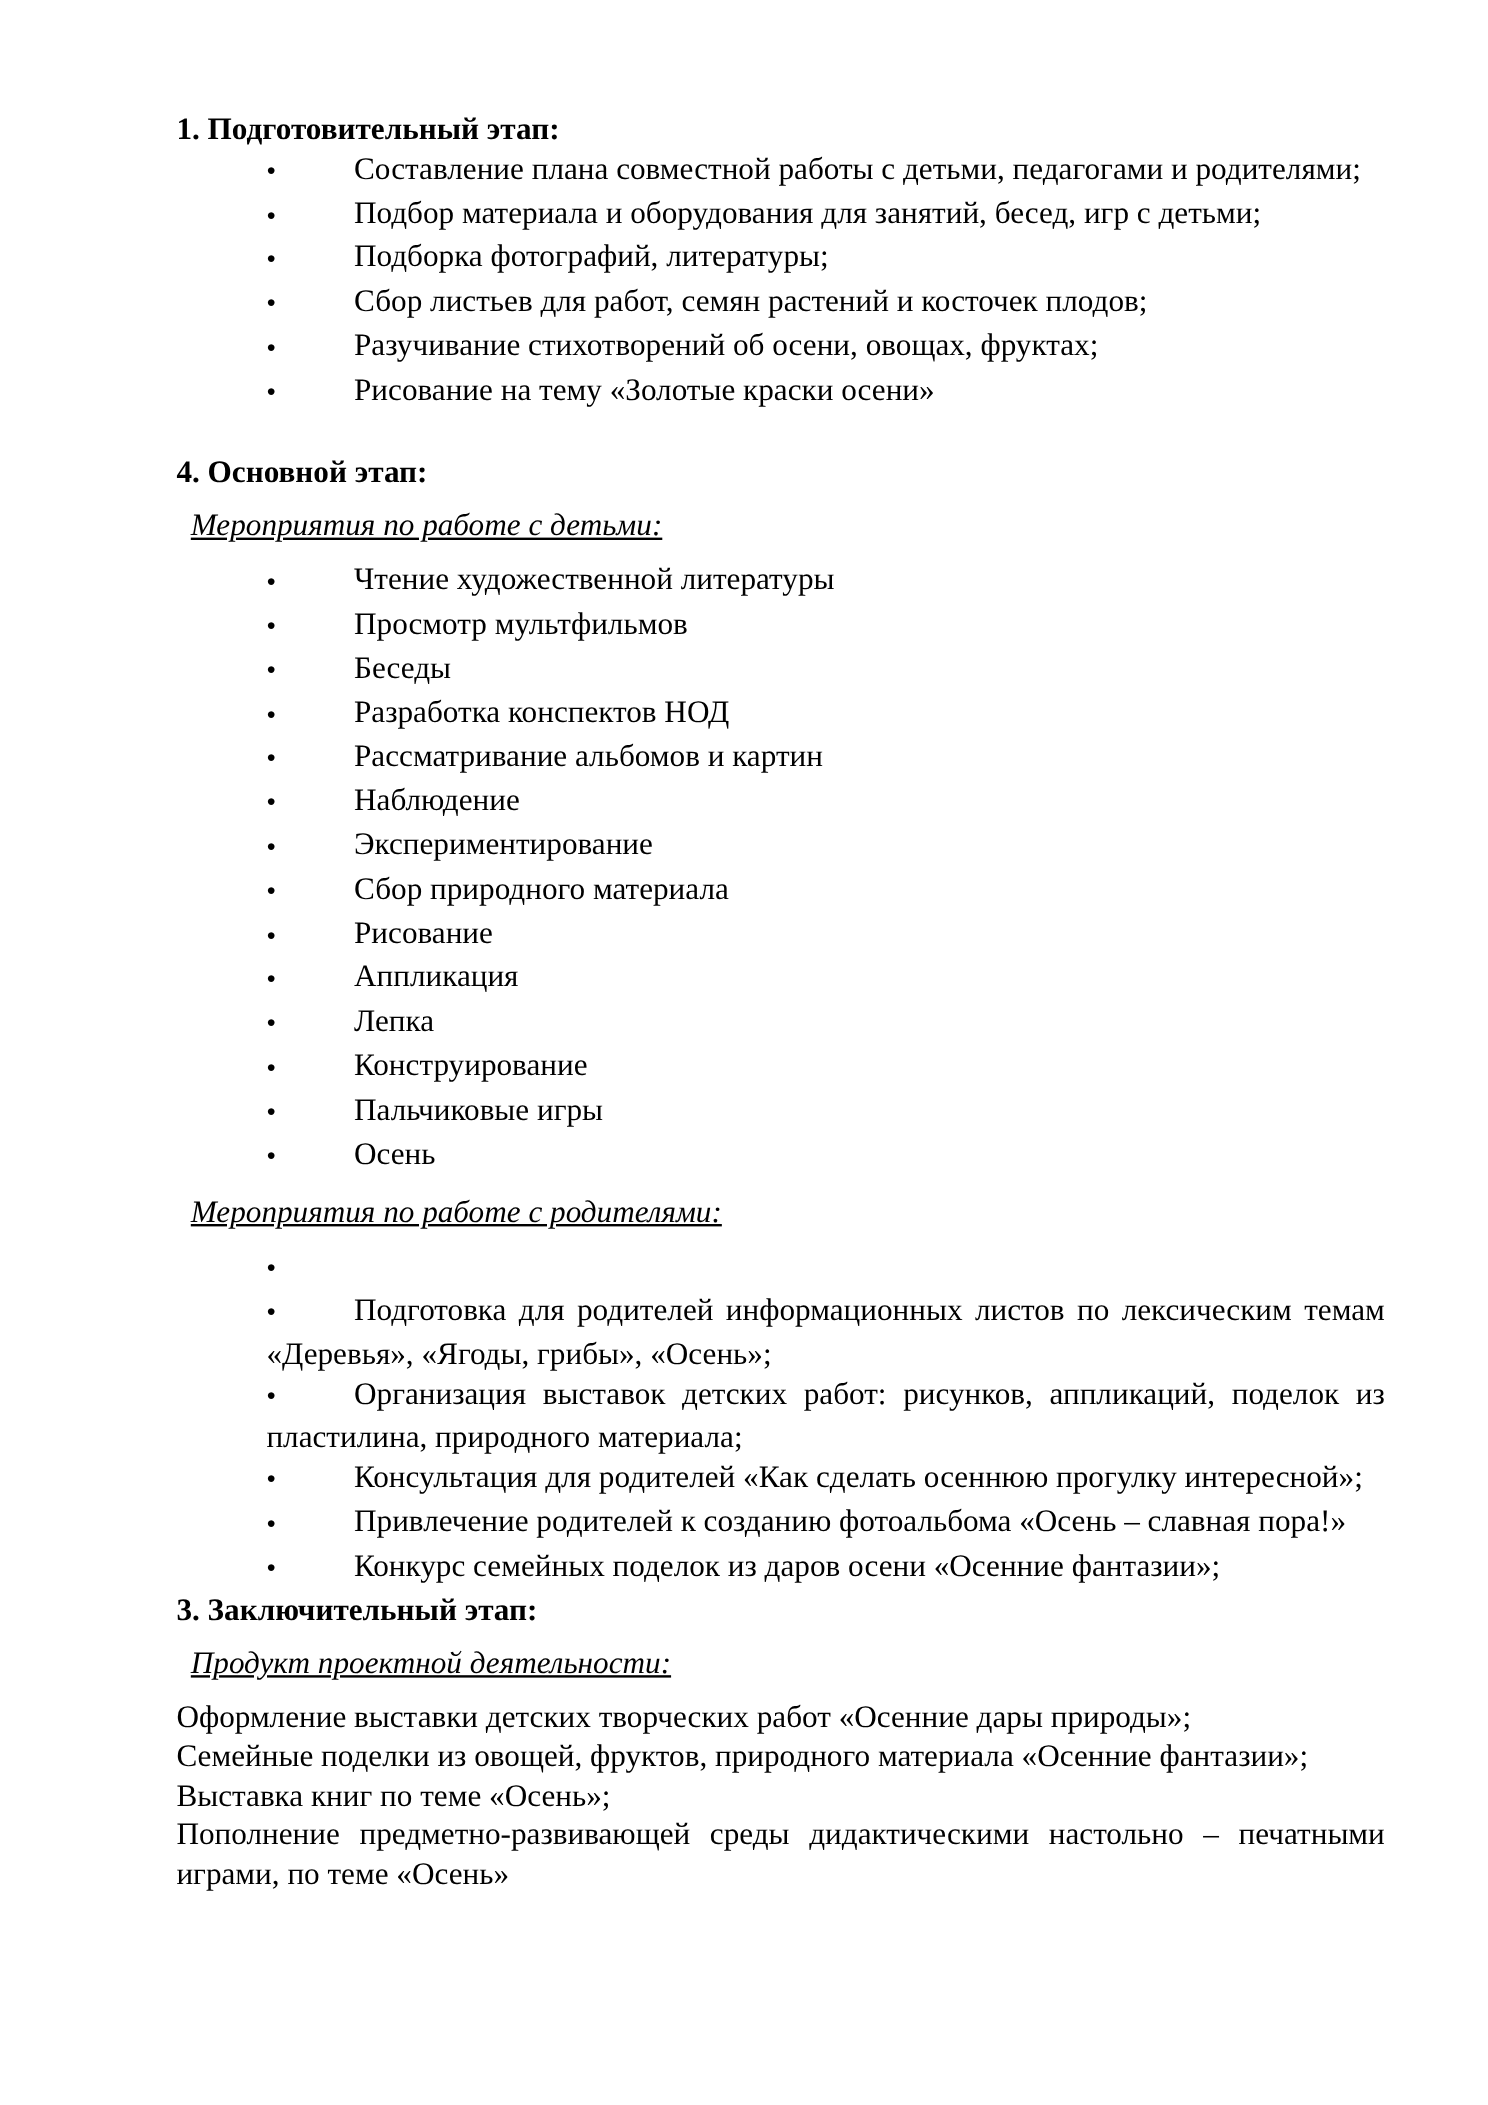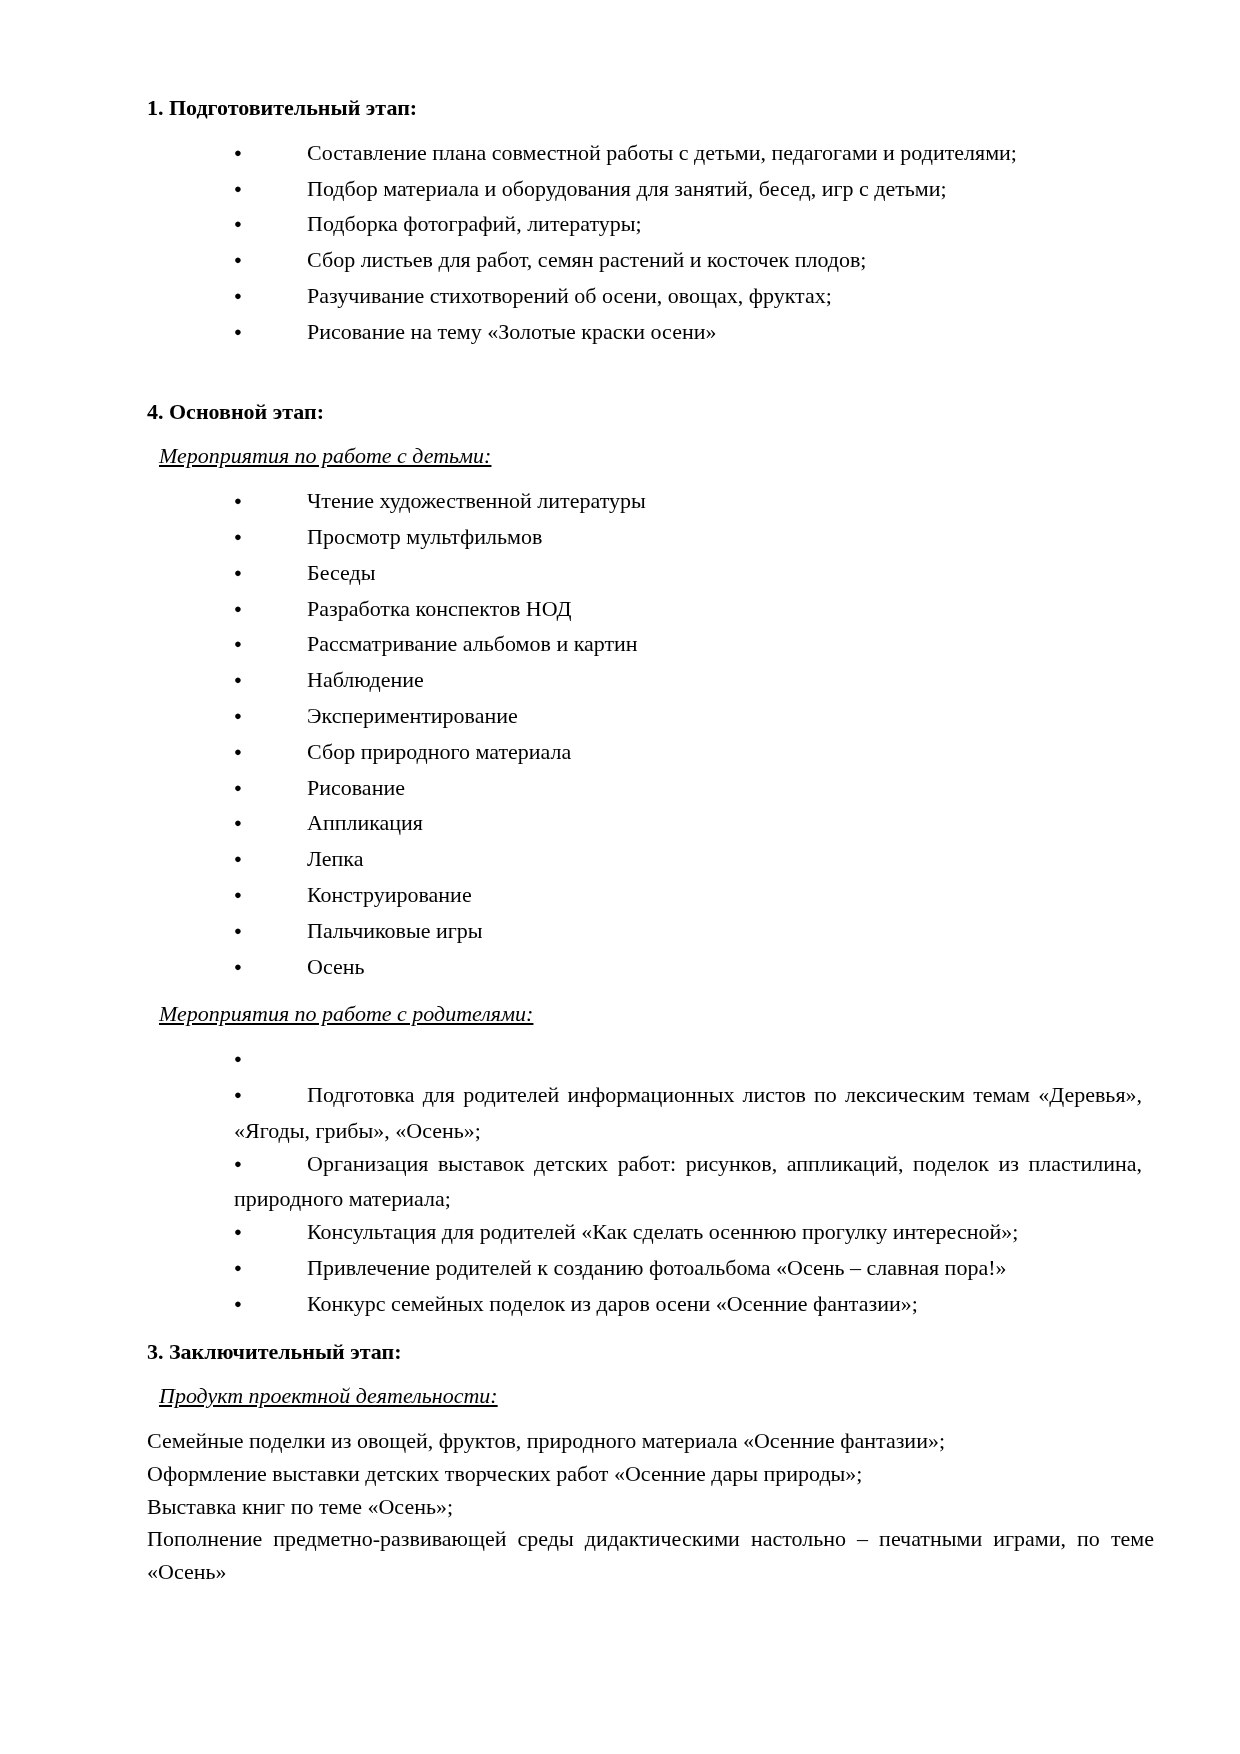--- a/index.html
+++ b/index.html
@@ -1,22 +1,22 @@
 <!DOCTYPE html>
 <html><head>
 <meta charset="utf-8">
 <style>
   html, body { margin: 0; padding: 0; background: #ffffff; }
   body { width: 1240px; height: 1754px; position: relative; overflow: hidden;
          font-family: "Liberation Serif", "DejaVu Serif", serif; color: #000; }
-  .page { position: absolute; left: 147px; top: 92px; width: 1007px; font-size: 22px; line-height: 32.8px; }
+  .page { position: absolute; left: 147px; top: 92px; width: 1007px; font-size: 26px; line-height: 32.8px; }
   .h { font-weight: bold; margin: 0; }
   .sub { font-style: italic; text-decoration: underline; margin: 12px; }
   .gap { height: 32px; }
-  ul.list { list-style: none; margin: 12px; padding: 0 0 0 75px; }
+  ul.list { list-style: none; margin: 0; padding: 0 0 0 75px; }
   ul.list li { position: relative; text-align: justify; text-align-last: left; }
   ul.list li .b { display: inline-block; width: 73px; }
   ul.list li .b::before { content: "\25CF"; font-size: 13px; position: relative; top: -3px; left: 0; }
   .para { margin: 0; text-align: justify; text-align-last: left; }
 </style>
 </head>
 <body>
 
 <div class="page">
 
@@ -56,18 +56,18 @@
     <li><span class="b"></span></li>
     <li><span class="b"></span><span>Подготовка для родителей информационных листов по лексическим темам «Деревья», «Ягоды, грибы», «Осень»;</span></li>
     <li><span class="b"></span><span>Организация выставок детских работ: рисунков, аппликаций, поделок из пластилина, природного материала;</span></li>
     <li><span class="b"></span><span>Консультация для родителей «Как сделать осеннюю прогулку интересной»;</span></li>
     <li><span class="b"></span><span>Привлечение родителей к созданию фотоальбома «Осень – славная пора!»</span></li>
     <li><span class="b"></span><span>Конкурс семейных поделок из даров осени «Осенние фантазии»;</span></li>
   </ul>
 
   <p class="h">3. Заключительный этап:</p>
   <p class="sub">Продукт проектной деятельности:</p>
+  <p class="para">Оформление выставки детских творческих работ «Осенние дары природы»;</p>
   <p class="para">Семейные поделки из овощей, фруктов, природного материала «Осенние фантазии»;</p>
-  <p class="para">Оформление выставки детских творческих работ «Осенние дары природы»;</p>
   <p class="para">Выставка книг по теме «Осень»;</p>
   <p class="para">Пополнение предметно-развивающей среды дидактическими настольно – печатными играми, по теме «Осень»</p>
 
 </div>
 
 </body></html>

